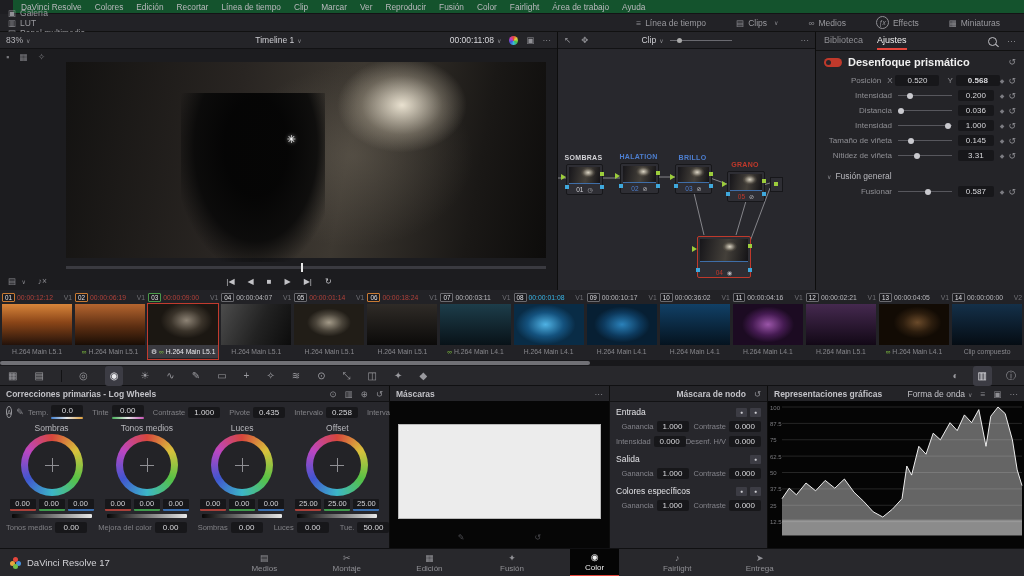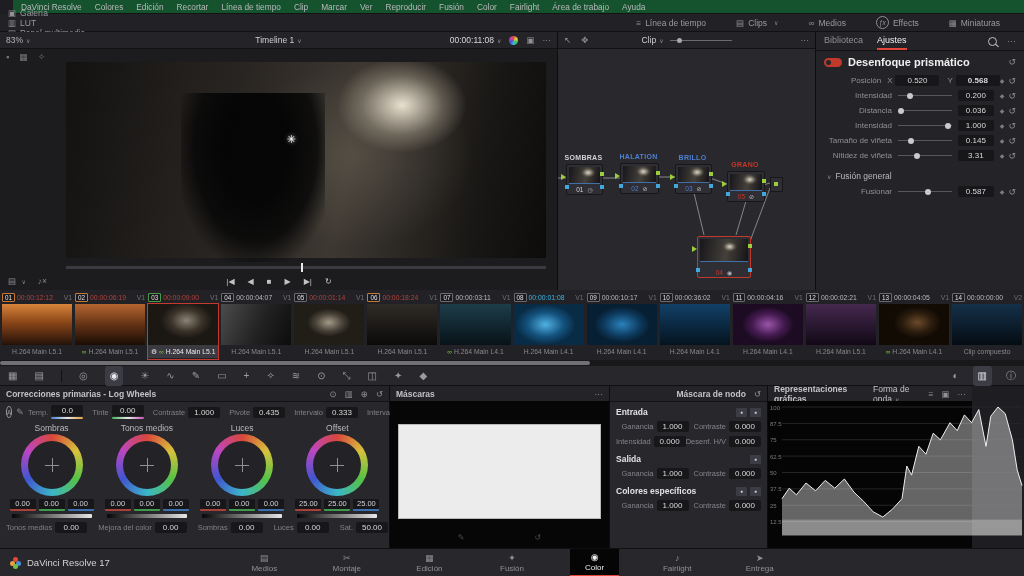--- a/index.html
+++ b/index.html
@@ -106,21 +106,21 @@
      display:flex;align-items:center;padding:0 8px;gap:17px;font-size:10px;}
   .tool{color:#9a9a9f;line-height:20px;}
   .tool.active{background:#3c3c44;border-radius:3px;padding:0 5px;color:#e8e8ec;}
   .tool-div{width:1px;height:12px;background:#121214;}
   #tools-right{margin-left:auto;display:flex;gap:14px;align-items:center;}
   
   .bpanel{top:386px;height:162px;background:#27272c;}
   #primaries-panel{left:0;width:390px;border-right:1px solid #0d0d0d;}
   #masks-panel{left:390px;width:220px;border-right:1px solid #0d0d0d;}
   #nodemask-panel{left:610px;width:158px;border-right:1px solid #0d0d0d;}
-  #scopes-panel{left:768px;width:204px;}
+  #scopes-panel{left:768px;width:256px;}
   .bheader{height:15px;background:#242428;border-bottom:1px solid #121214;display:flex;align-items:center;
      padding:0 6px;font-size:8.5px;color:#c2c2c7;gap:8px;}
   .bheader .right{margin-left:auto;display:flex;gap:8px;align-items:center;}
   
   #pp-toprow{display:flex;align-items:center;padding:3px 6px 0;gap:4px;}
   .ppair{display:flex;align-items:center;gap:3px;margin-right:5px;}
   .ppair .plab{color:#808085;font-size:7.5px;white-space:nowrap;}
   .circA{width:10px;height:10px;border:1px solid #9a9a9f;border-radius:50%;font-size:6.5px;color:#9a9a9f;
      display:inline-flex;align-items:center;justify-content:center;}
   .chip{height:2px;border-radius:1px;margin-top:1px;}
@@ -141,21 +141,21 @@
   .wv.r{border-bottom-color:#a8413a;} .wv.g{border-bottom-color:#3f9a4c;} .wv.b{border-bottom-color:#3a6fb0;}
   .master{width:80px;height:4px;margin-top:3px;background:linear-gradient(90deg,#060606,#e8e8e8);border-radius:1px;}
   #pp-botrow{display:flex;align-items:center;padding:4px 6px 0;gap:6px;}
   
   #mask-content{position:absolute;left:0;top:15px;right:0;bottom:0;background:#060606;}
   #mask-rect{position:absolute;left:8px;top:23px;right:8px;height:93px;background:#ececec;border:1px solid #b9b9b9;}
   #mask-foot{position:absolute;left:0;right:0;bottom:6px;display:flex;justify-content:center;gap:70px;
      color:#4a4a4f;font-size:8px;}
   
   .nm-sect{padding:2px 6px 0;}
-  .nm-title{display:flex;align-items:center;color:#e2e2e6;font-weight:bold;font-size:8.5px;padding:3px 0 2px;}
+  .nm-title{display:flex;align-items:center;color:#e2e2e6;font-weight:normal;font-size:8.5px;padding:3px 0 2px;}
   .nm-title .btns{margin-left:auto;display:flex;gap:3px;}
   .nm-btn{width:11px;height:9px;background:#3c3c44;border-radius:1px;display:inline-flex;align-items:center;
      justify-content:center;font-size:5px;color:#cfcfd4;}
   .nm-row{display:flex;align-items:center;height:15px;}
   .nm-cell{display:flex;align-items:center;flex:1;gap:3px;}
   .nm-cell .plab{flex:1;text-align:right;color:#83838a;font-size:7.5px;white-space:nowrap;}
   
   #scope-content{position:absolute;left:0;top:15px;right:0;bottom:0;background:#050505;}
   
   #pagebar{left:0;top:548px;width:1024px;height:28px;background:#28282c;border-top:1px solid #101012;
@@ -704,21 +704,21 @@
         </span>
         <span class="ppair">
           <span class="plab">Pivote</span>
           <span style="display: flex; flex-direction: column;">
             <span class="vbox" style="min-width: 26px;">0.435</span>
           </span>
         </span>
         <span class="ppair">
           <span class="plab">Intervalo</span>
           <span style="display: flex; flex-direction: column;">
-            <span class="vbox" style="min-width: 26px;">0.333</span>
+            <span class="vbox" style="min-width: 26px;">0.258</span>
           </span>
         </span>
         <span class="ppair">
           <span class="plab">Intervalo</span>
           <span style="display: flex; flex-direction: column;">
             <span class="vbox" style="min-width: 26px;">0.550</span>
           </span>
         </span>
       </div>
     <div id="wheels">
@@ -782,21 +782,21 @@
         </span>
         <span class="ppair">
           <span class="plab">Sombras</span>
           <span class="vbox" style="min-width: 26px;">0.00</span>
         </span>
         <span class="ppair">
           <span class="plab">Luces</span>
           <span class="vbox" style="min-width: 26px;">0.00</span>
         </span>
         <span class="ppair">
-          <span class="plab">Sat.</span>
+          <span class="plab">Tue.</span>
           <span class="vbox" style="min-width: 26px;">50.00</span>
         </span>
         <span class="ppair">
           <span class="plab">Matiz</span>
           <span class="vbox" style="min-width: 26px;">50.00</span>
         </span>
       </div>
   </div>
 
   <div id="masks-panel" class="abs bpanel">

